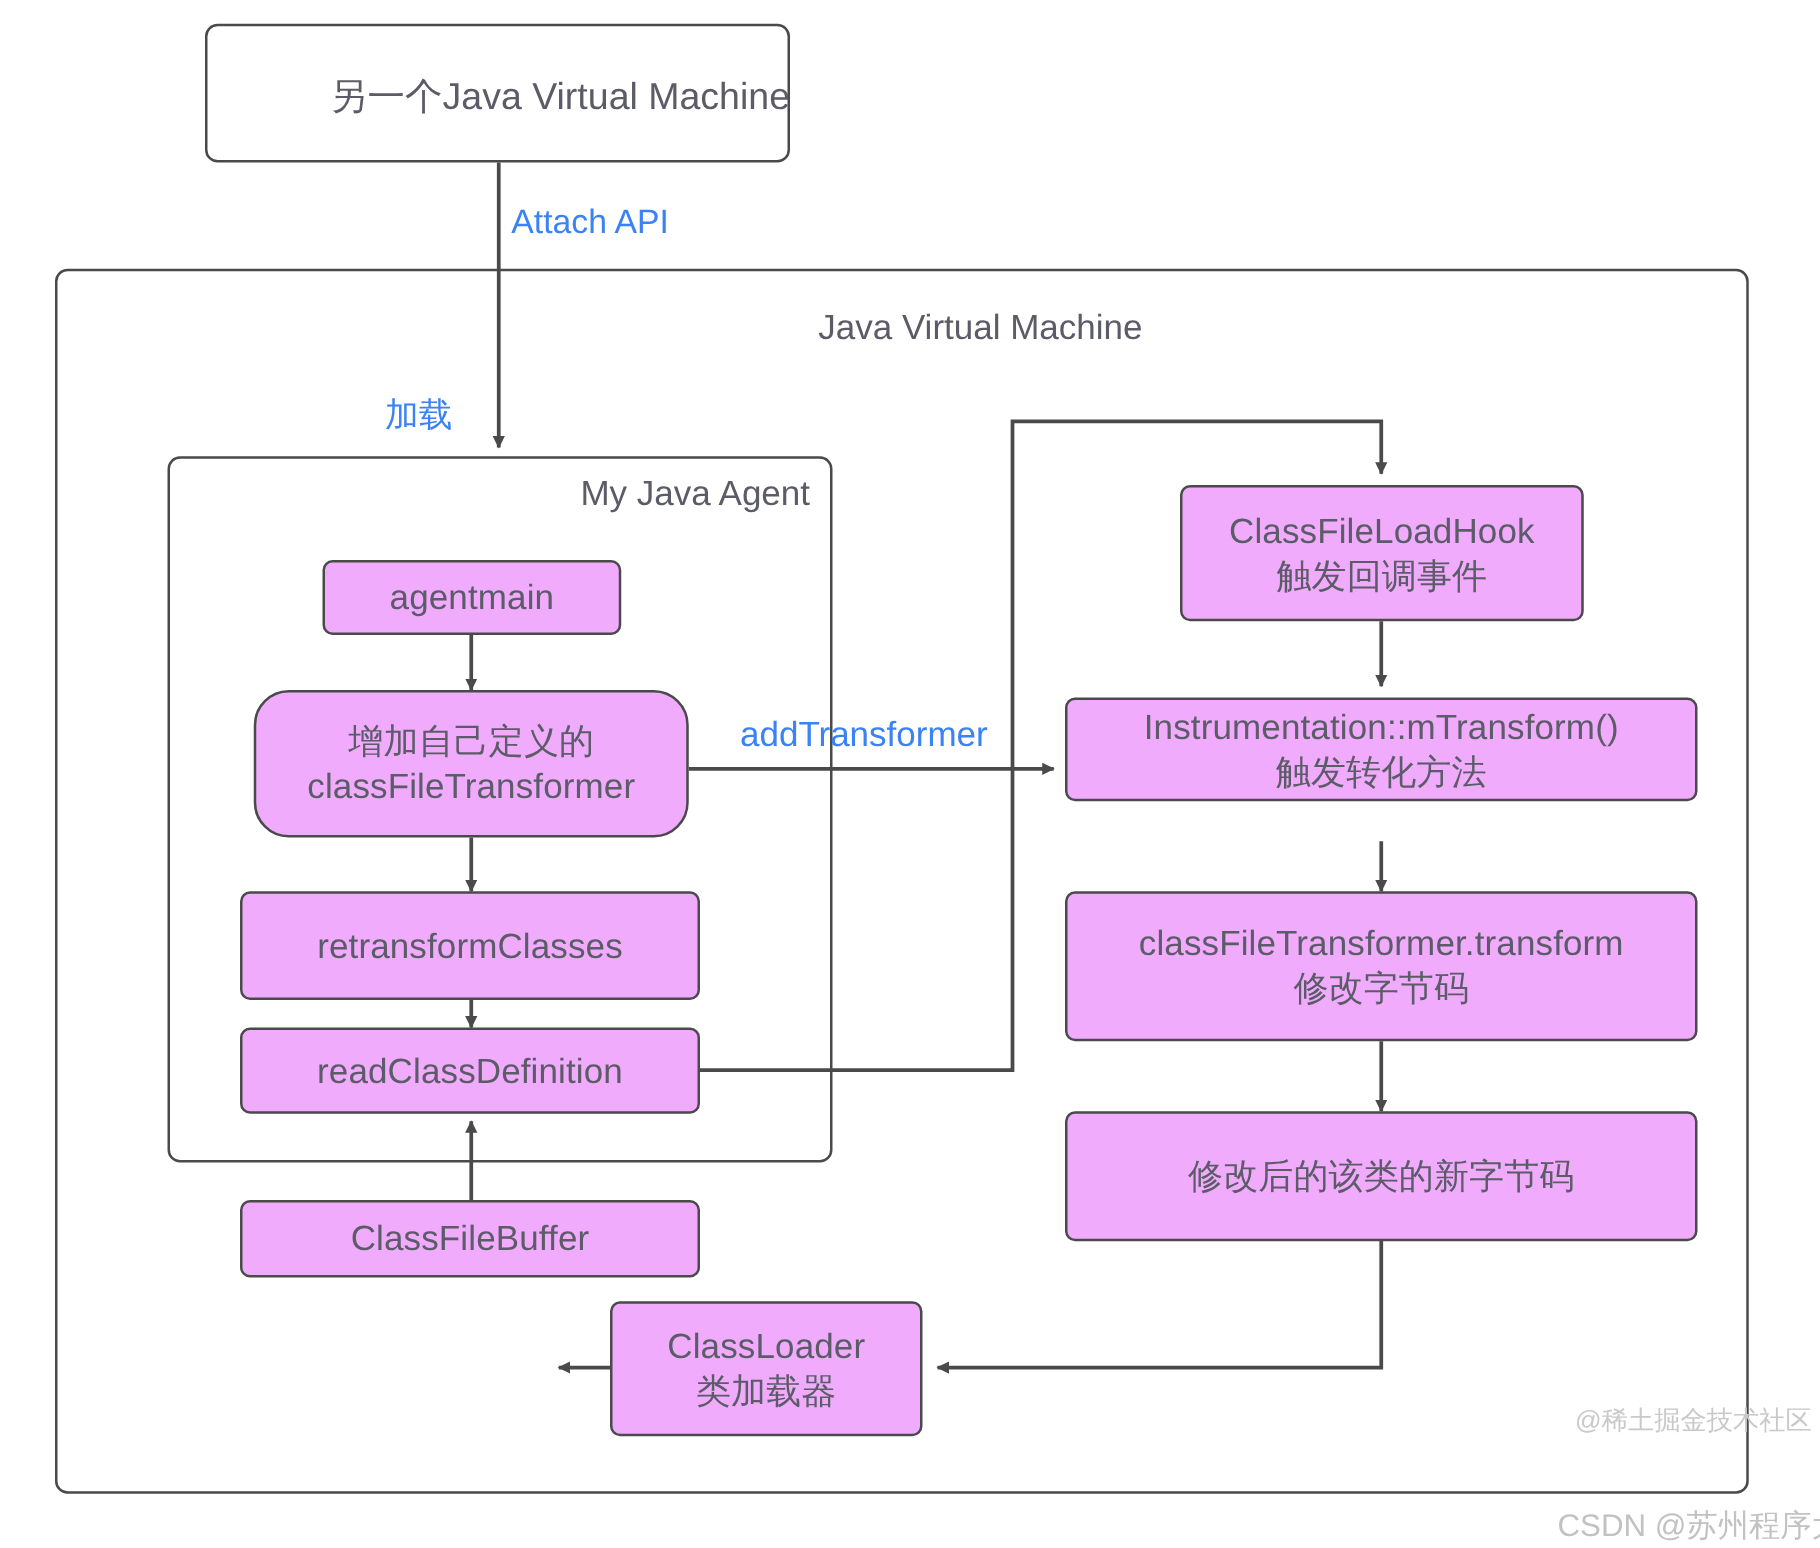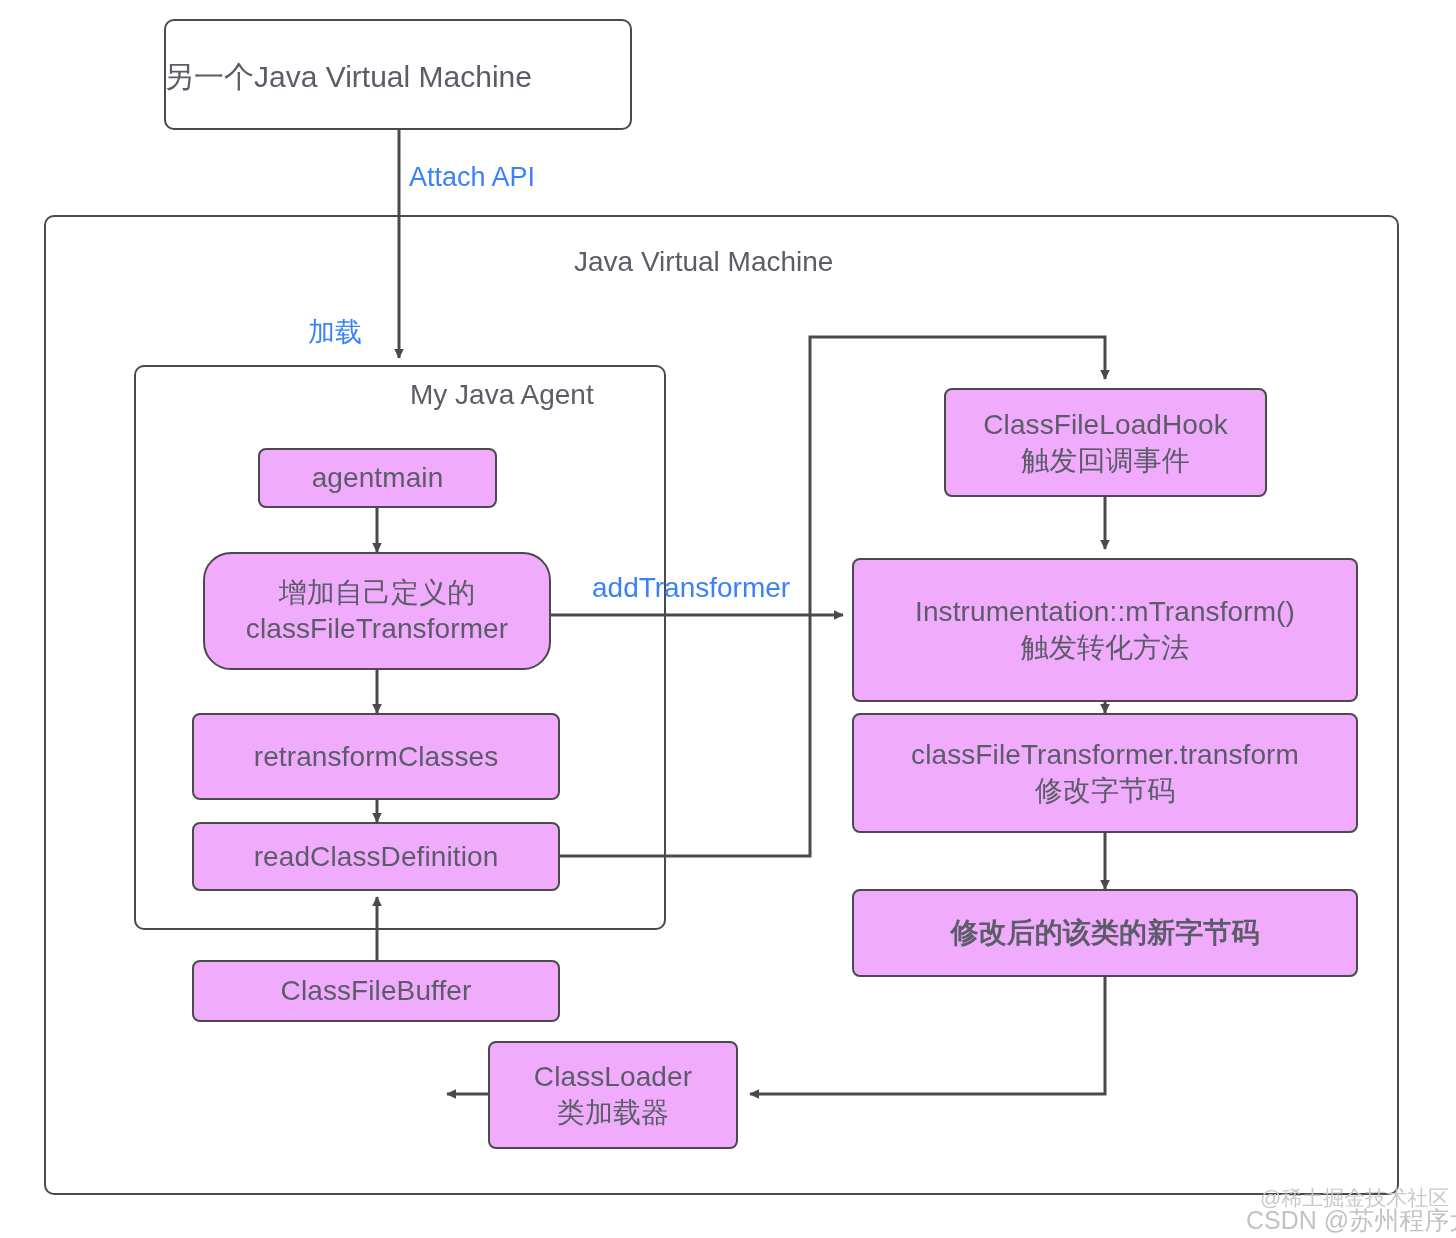--- a/index.html
+++ b/index.html
@@ -42,21 +42,21 @@
   .container-box {
     position: absolute;
     box-sizing: border-box;
     border: 2.5px solid #4a4a4a;
     border-radius: 10px;
     background: transparent;
   }
   .container-title {
     position: absolute;
     color: #5c5c68;
-    text-align: left;
+    text-align: right;
     white-space: nowrap;
   }
   .edge-label {
     position: absolute;
     color: #3b82f6;
     background: transparent;
     white-space: nowrap;
   }
   .wm {
     position: absolute;
@@ -136,24 +136,24 @@
   <div class="node" style="left:192px; top:960px; width:368px; height:62px; font-size:28px;">ClassFileBuffer</div>
 
   <div class="node" style="left:192px; top:822px; width:368px; height:69px; font-size:28px;">readClassDefinition</div>
 
   <div class="node" style="left:488px; top:1041px; width:250px; height:108px; font-size:28px;">ClassLoader
 类加载器</div>
 
   <div class="node" style="left:944px; top:388px; width:323px; height:109px; font-size:28px;">ClassFileLoadHook
 触发回调事件</div>
 
-  <div class="node" style="left:852px; top:558px; width:506px; height:144px; font-size:28px;">Instrumentation::mTransform()
+  <div class="node" style="left:852px; top:558px; width:506px; height:83px; font-size:28px;">Instrumentation::mTransform()
 触发转化方法</div>
 
   <div class="node" style="left:852px; top:713px; width:506px; height:120px; font-size:28px;">classFileTransformer.transform
 修改字节码</div>
 
-  <div class="node" style="left:852px; top:889px; width:506px; height:88px; font-size:28px;font-weight:bold;">修改后的该类的新字节码</div>
+  <div class="node" style="left:852px; top:889px; width:506px; height:104px; font-size:28px;">修改后的该类的新字节码</div>
 
-  <div class="wm wm-top" style="left:1260px; top:1184px;">@稀土掘金技术社区</div>
+  <div class="wm wm-top" style="left:1260px; top:1122px;">@稀土掘金技术社区</div>
   <div class="wm wm-bot" style="left:1246px; top:1204px;">CSDN @苏州程序大白</div>
 
 </div>
 
 </body></html>

